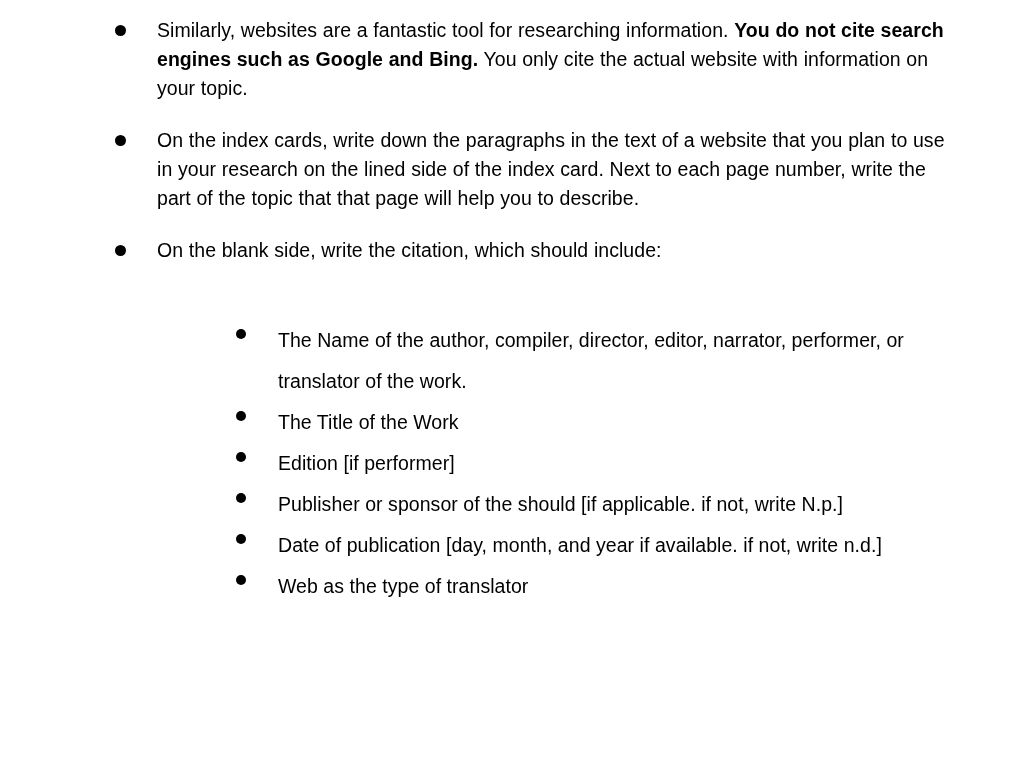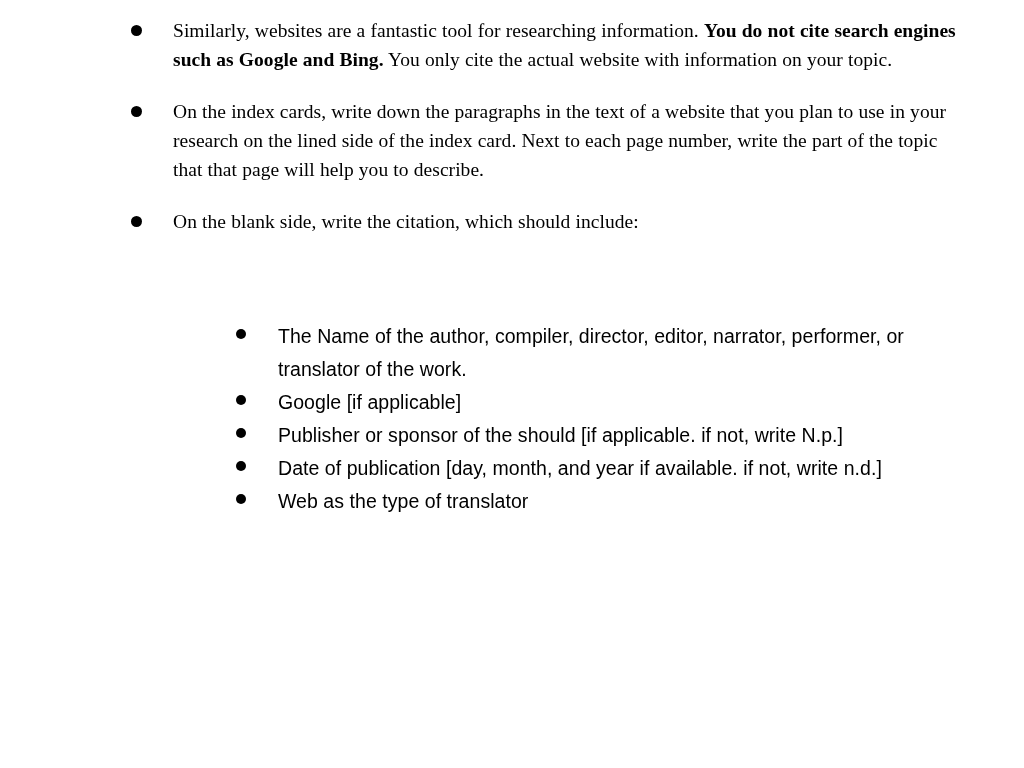--- a/index.html
+++ b/index.html
@@ -25,24 +25,23 @@
     position: absolute;
     left: 0;
     top: 0;
     width: 1024px;
     height: 768px;
   }
 
   
   .l1-list {
     position: absolute;
-    left: 126px;
+    left: 110px;
     top: 16px;
     width: 800px;
-    font-family: Liberation Serif, serif;
   }
   .l1-item {
     position: relative;
     padding-left: 47px;
     margin-bottom: 23px;
     width: 790px;
   }
   .l1-item:last-child {
     margin-bottom: 0;
   }
@@ -83,21 +82,21 @@
     position: absolute;
     left: 5px;
     top: 9px;
     width: 10px;
     height: 10px;
     border-radius: 50%;
     background: #000000;
   }
   .l2-text {
     font-size: 19.5px;
-    line-height: 33px;
+    line-height: 41px;
     letter-spacing: 0.05px;
     text-align: left;
     white-space: pre-wrap;
   }
 </style>
 </head>
 <body>
 
 <div class="slide">
   <div class="content">
@@ -121,25 +120,29 @@
 
     </div>
 
     <div class="l2-list">
 
       <div class="l2-item">
         <span class="l2-bullet"></span>
         <div class="l2-text">The Name of the author, compiler, director, editor, narrator, performer, or translator of the work.</div>
       </div>
 
+      <div class="l2-item">
+        <span class="l2-bullet"></span>
+        <div class="l2-text">The Title of the Work</div>
+      </div>
 
 
       <div class="l2-item">
         <span class="l2-bullet"></span>
-        <div class="l2-text">Google [if applicable]</div>
+        <div class="l2-text">Edition [if performer]</div>
       </div>
 
       <div class="l2-item">
         <span class="l2-bullet"></span>
         <div class="l2-text">Publisher or sponsor of the should [if applicable. if not, write N.p.]</div>
       </div>
 
       <div class="l2-item">
         <span class="l2-bullet"></span>
         <div class="l2-text">Date of publication [day, month, and year if available. if not, write n.d.]</div>

